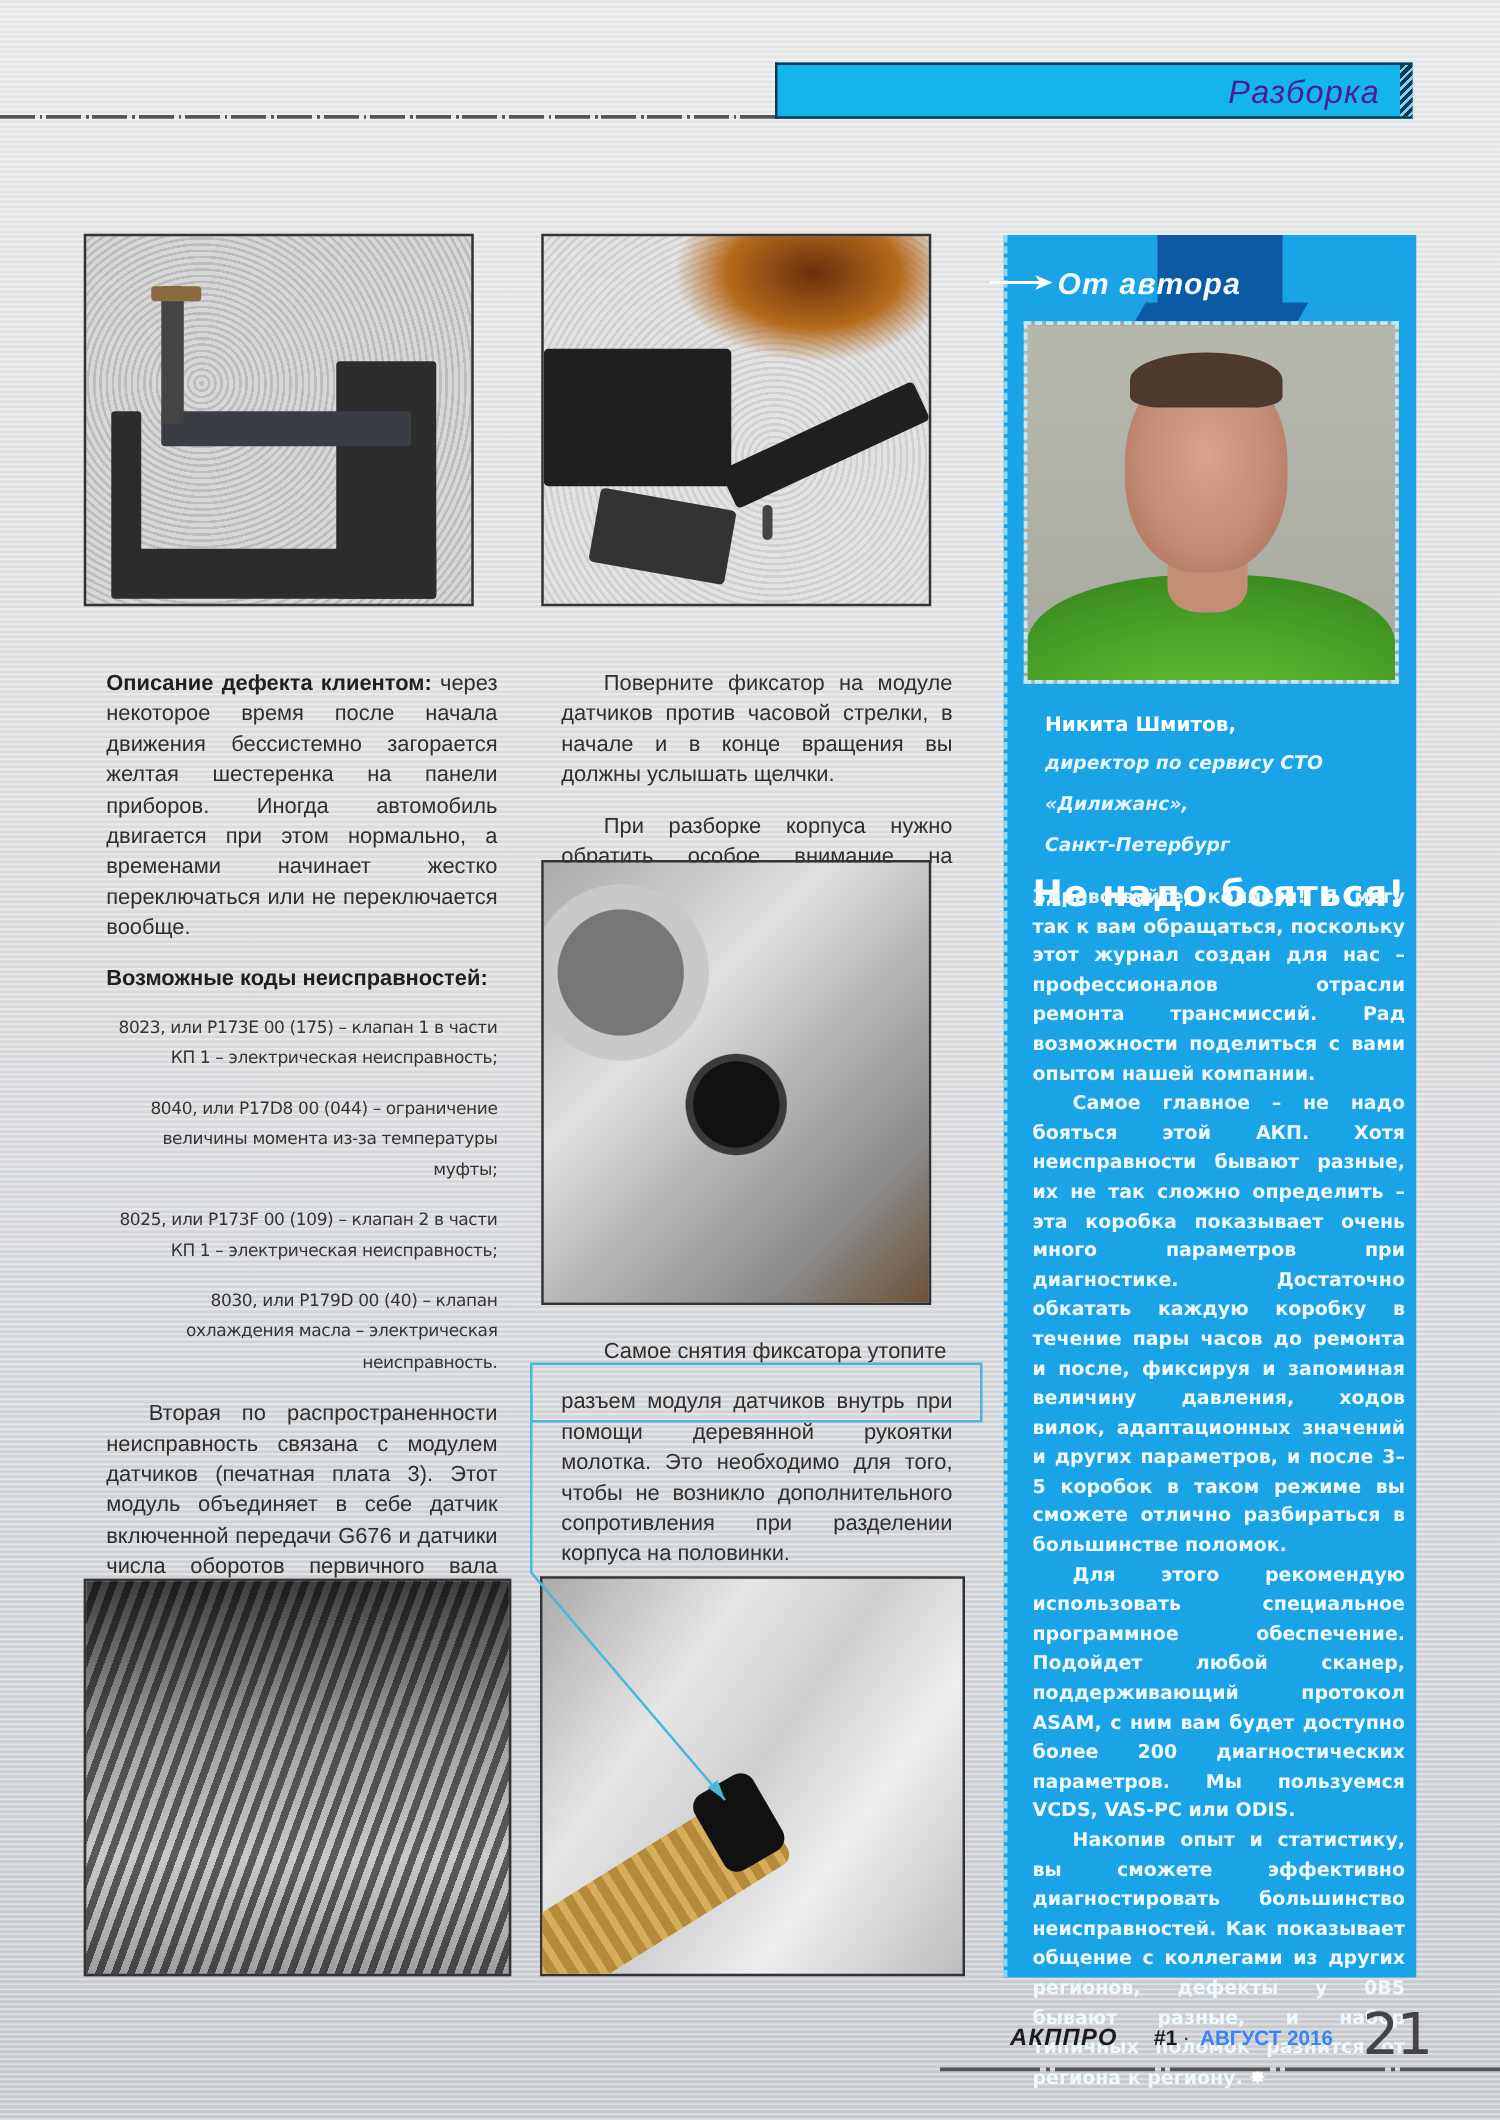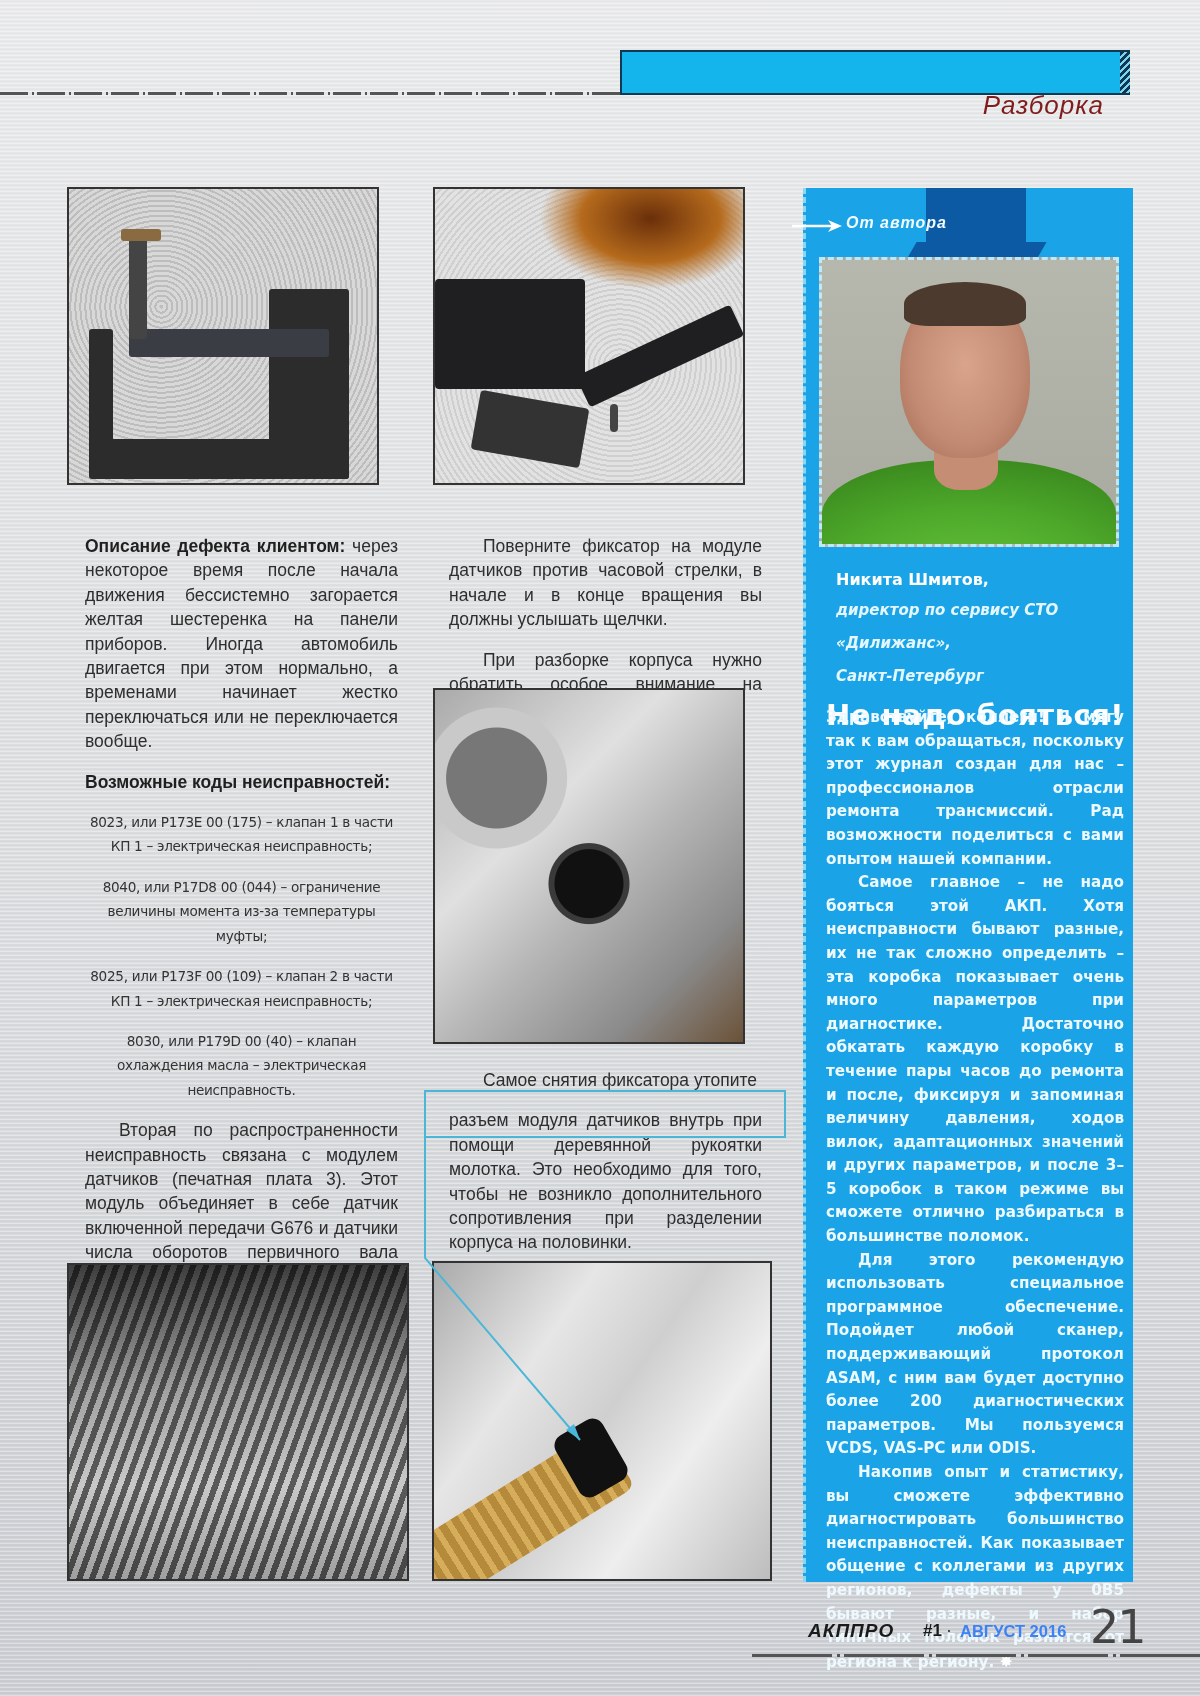--- a/index.html
+++ b/index.html
@@ -24,21 +24,21 @@
     background: #14b4ec;
     border: 2px solid #0d3a52;
     border-right: none;
   }
   .section-tab .hatch {
     position: absolute; right: 0; top: 0; width: 10px; height: 100%;
     background: repeating-linear-gradient(135deg, #0d3a52 0 3px, #7fd3f3 3px 5px);
   }
   .section-tab .label {
     position: absolute; right: 26px; top: 6px;
-    font-size: 26px; font-style: italic; color: #7f1d1d; letter-spacing: 1px; margin-top: 32px;
+    font-size: 26px; font-style: italic; color: #4c1d95; letter-spacing: 1px;
   }
 
   
   .photo {
     position: absolute; border: 2px solid #333; overflow: hidden;
   }
   .photo-board {
     left: 67px; top: 187px; width: 312px; height: 298px;
     background:
       radial-gradient(ellipse 60% 40% at 30% 35%, rgba(0,0,0,0.0), rgba(0,0,0,0) 60%),
@@ -98,40 +98,40 @@
   }
 
   
   .col {
     position: absolute; font-size: 17.5px; line-height: 24.4px; color: #2e2e2e;
     text-align: justify;
   }
   .col p { margin: 16px; }
   .col .indent { text-indent: 34px; }
   .col .bold { font-weight: bold; color: #1f1f1f; }
-  .codes { font-size: 13.6px; line-height: 24.4px; font-family: "DejaVu Sans", sans-serif; letter-spacing: -0.3px; color: #333; text-align: center; }
+  .codes { font-size: 13.6px; line-height: 24.4px; font-family: "DejaVu Sans", sans-serif; letter-spacing: -0.3px; color: #333; text-align: right; }
   .col-left { left: 69px; top: 518px; width: 345px; }
   .col-mid-top { left: 433px; top: 518px; width: 345px; }
   .col-mid-bottom { left: 433px; top: 1052px; width: 345px; }
 
   
   .sidebar {
     position: absolute; left: 803px; top: 188px; width: 330px; height: 1394px;
     background: #1aa3e6;
     border-left: 3px dashed #86d8f5;
   }
   .sidebar .band {
     position: absolute; left: 120px; top: 0; width: 100px; height: 66px;
     background: #0b5aa3;
   }
   .sidebar .band::after {
     content: ""; position: absolute; left: -14px; bottom: -4px; width: 130px; height: 16px; background: #0b5aa3; transform: skewX(-30deg);
   }
   .from-author {
-    position: absolute; left: 40px; top: 26px; font-size: 16px; font-weight: bold; font-style: italic; color: #f2fbff; letter-spacing: 1px;
+    position: absolute; left: 40px; top: 26px; font-size: 24px; font-weight: bold; font-style: italic; color: #f2fbff; letter-spacing: 1px;
   }
   .arrow-icon {
     position: absolute; left: -14px; top: 30px; width: 50px; height: 16px;
   }
   .portrait {
     position: absolute; left: 13px; top: 69px; width: 300px; height: 290px;
     border: 3px dashed #bfe9fb;
     background: linear-gradient(180deg, #b6b7ad 0%, #a8aa9f 100%);
     overflow: hidden;
   }

